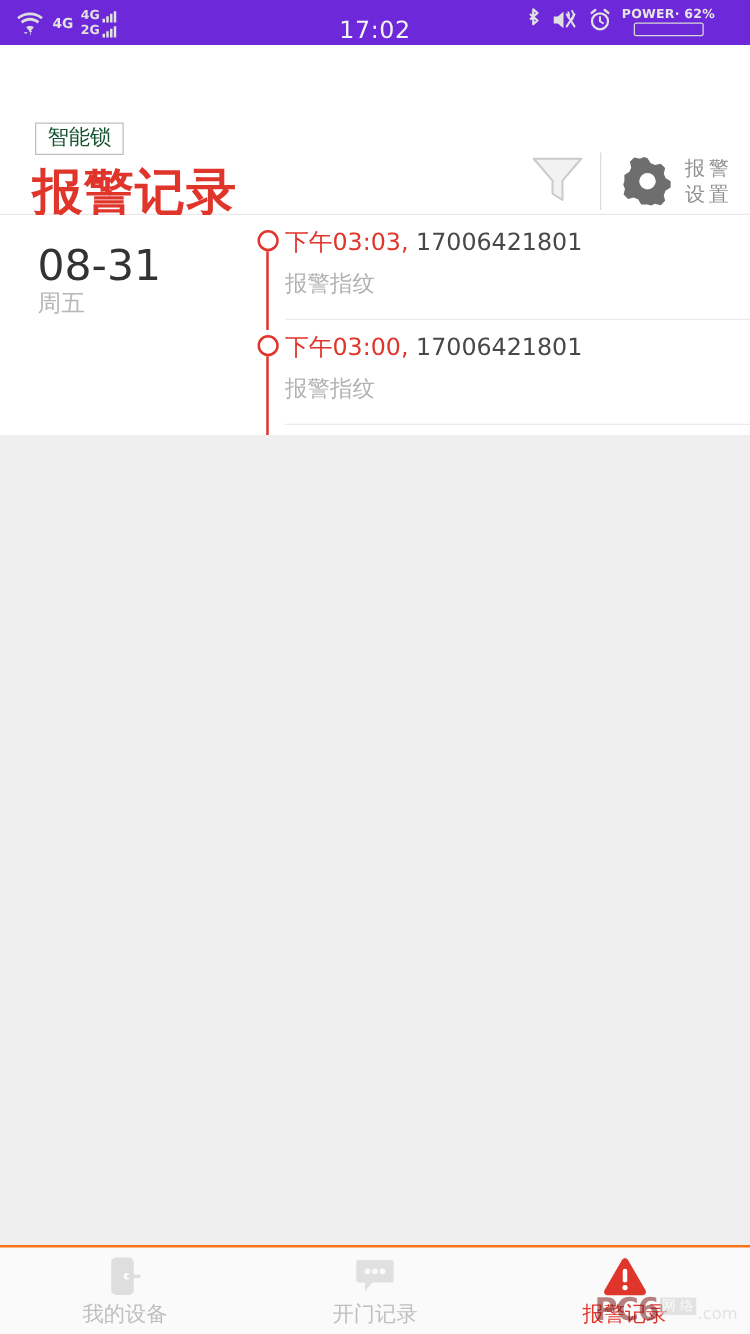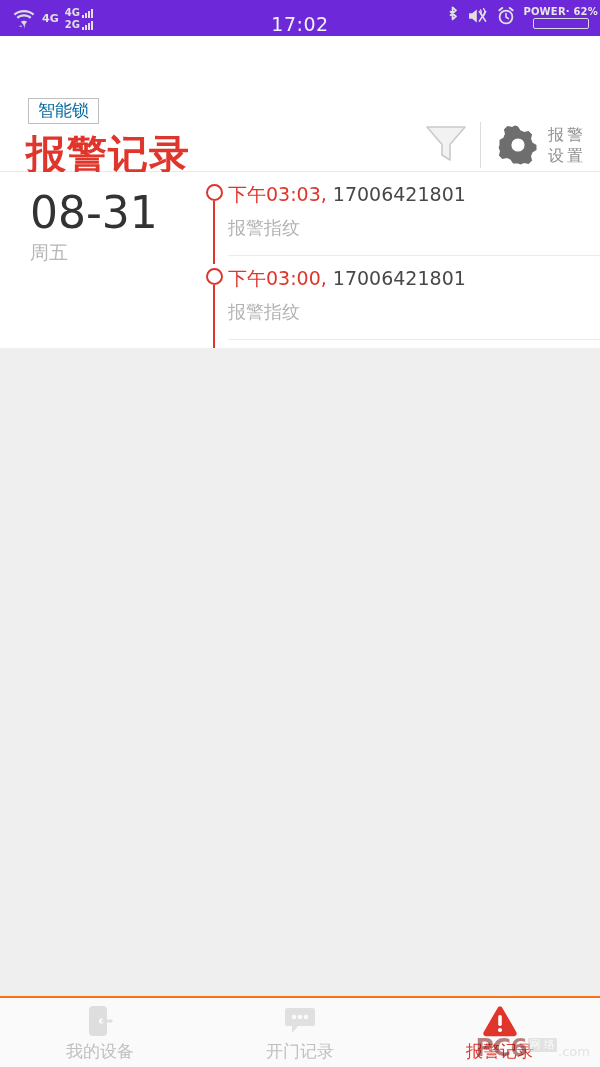--- a/index.html
+++ b/index.html
@@ -28,39 +28,39 @@
   .bars i{ display:block; width:2px; background:#e0e0e0;}
   .bars i:nth-child(1){height:3px} .bars i:nth-child(2){height:5px}
   .bars i:nth-child(3){height:7px} .bars i:nth-child(4){height:9px}
   .sb-clock{
     position:absolute; left:0; right:0; top:0; height:48px;
     display:flex; align-items:center; justify-content:center;
     font-size:19px; color:#f2f2f2; letter-spacing:.5px;
   }
   .sb-right{
     margin-left:auto; display:flex; align-items:center; gap:7px;
-    padding-right:2px; height:20px; position:relative; z-index:2;
+    padding-right:28px; height:20px; position:relative; z-index:2;
   }
   .bt-ico,.mute-ico,.alarm-ico{ display:block; }
   .batt{ display:flex; flex-direction:column; align-items:center; gap:1px;}
   .batt-txt{ font-size:10px; font-weight:bold; color:#e6e6e6; line-height:10px; letter-spacing:.2px;}
   .batt-shell{
     width:56px; height:11px; border:1.5px solid #d8d8d8; border-radius:2px;
     padding:1.5px; position:relative;
   }
   .batt-fill{ height:100%; background:#d8d8d8; border-radius:1px;}
 
   
   .header{
     position:relative; width:600px; height:136px; background:#fff;
     border-bottom:1px solid #e9e9e9;
   }
   .badge{
     position:absolute; left:28px; top:62px;
-    border:1px solid #bfbfbf; color:#0369a1;
+    border:1px solid #bfbfbf; color:#14532d;
     font-size:17px; padding:3px 9px 4px; line-height:1;
     background:#fff;
   }
   .page-title{
     position:absolute; left:26px; top:98px;
     font-size:40px; color:#e0352b; font-weight:bold; line-height:40px;
     letter-spacing:1px;
   }
   .hdr-actions{
     position:absolute; right:14px; top:82px;
@@ -72,22 +72,22 @@
   .gear-wrap{ width:42px; height:42px; display:flex; align-items:center; justify-content:center;}
   .set-label{ display:flex; flex-direction:column; justify-content:center; }
   .set-label span{
     font-size:16px; color:#8f8f8f; line-height:21px; letter-spacing:3px;
   }
 
   
   .card{ width:600px; background:#fff; padding-bottom:8px; position:relative;}
   .day-row{ display:flex; }
   .day-col{ width:200px; flex:0 0 200px; padding:24px 0 0 30px;}
-  .day-date{ font-size:44px; color:#333; line-height:34px; letter-spacing:0px;}
-  .day-week{ font-size:19px; color:#b7b7b7; margin-top:10px;}
+  .day-date{ font-size:34px; color:#333; line-height:34px; letter-spacing:0px;}
+  .day-week{ font-size:19px; color:#b7b7b7; }
   .tl-col{ flex:1; position:relative; }
 
   .tl-item{ position:relative; padding:0 0 0 0; min-height:84px; }
   .tl-dot{
     position:absolute; left:6px; top:12px;
     width:17px; height:17px; border-radius:50%;
     border:2.5px solid #e0352b; background:#fff; box-sizing:border-box;
   }
   .tl-line{
     position:absolute; left:13.2px; top:29px; width:2px; height:63px;

